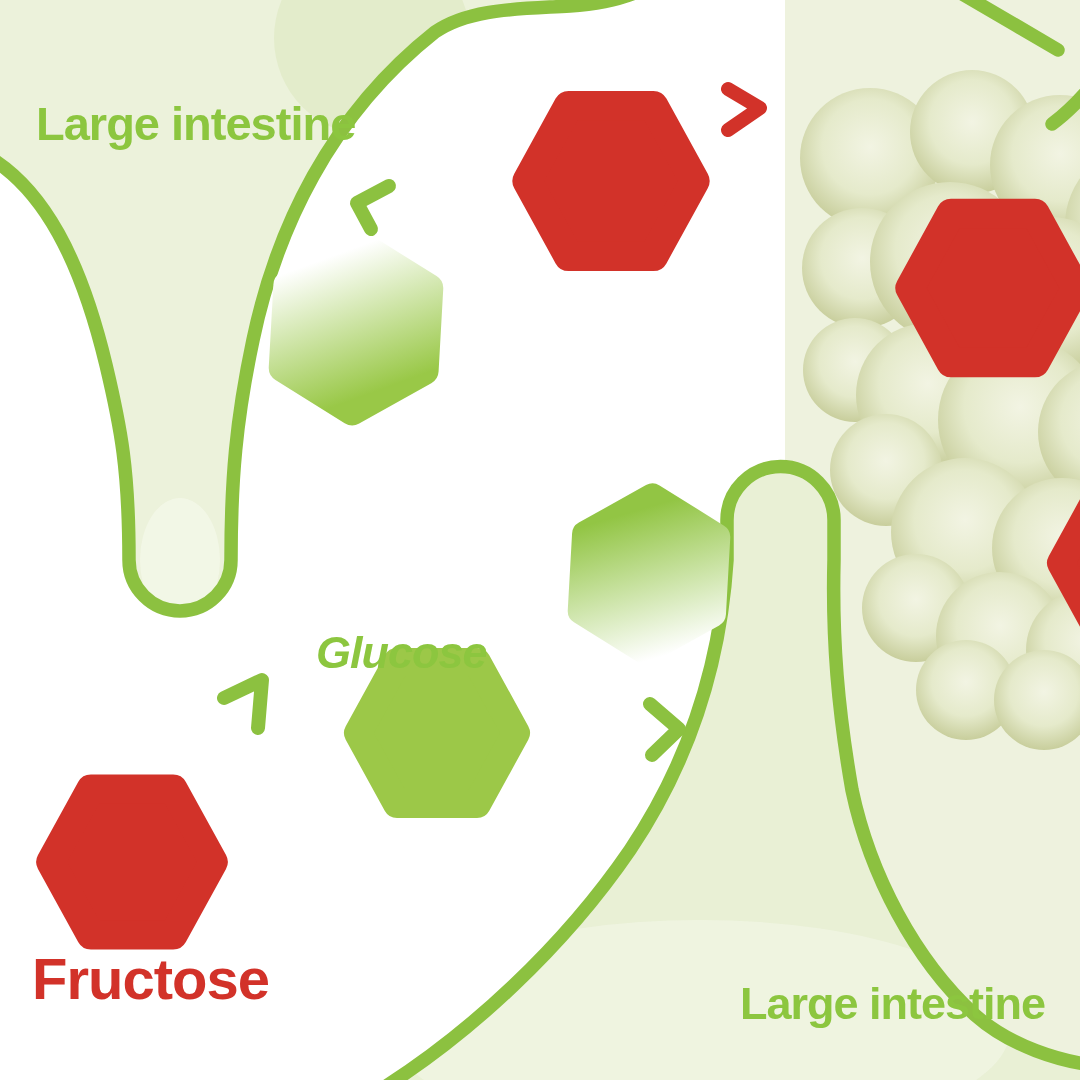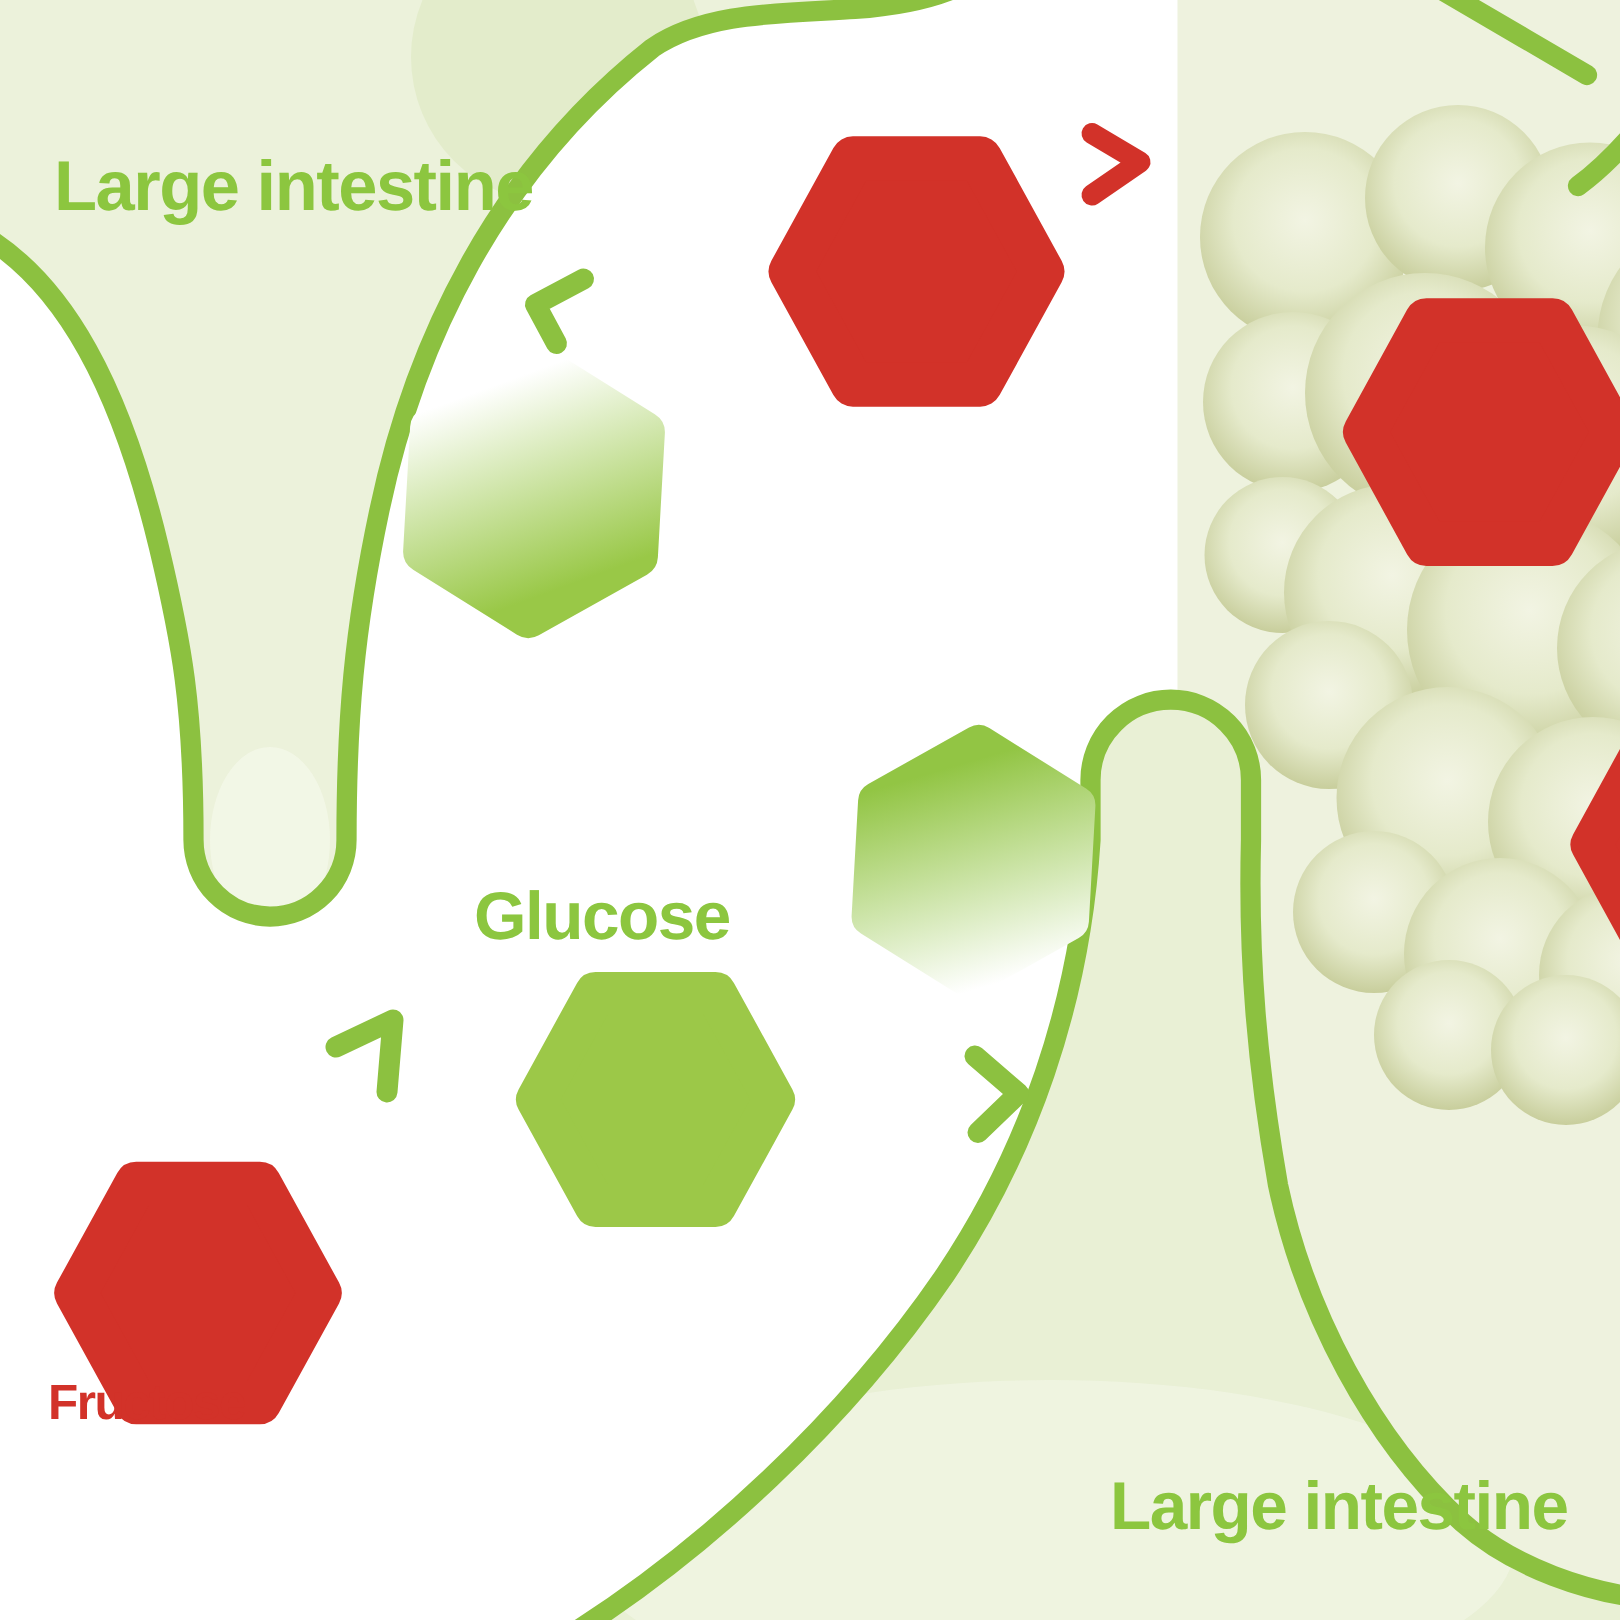--- a/index.html
+++ b/index.html
@@ -13,22 +13,22 @@
   .label{
     position:absolute;
     font-weight:700;
     letter-spacing:-1px;
     white-space:nowrap;
     line-height:1;
   }
   .label.green{color:var(--accent-green);}
   .label.red{color:var(--accent-red);}
   #lbl-small{left:36px;top:100px;font-size:47px;}
-  #lbl-glucose{left:316px;top:588px;font-size:45px;}
-  #lbl-fructose{left:32px;top:918px;font-size:33px;}
+  #lbl-glucose{left:316px;top:630px;font-size:45px;font-style:italic;}
+  #lbl-fructose{left:32px;top:950px;font-size:58px;}
   #lbl-large{left:740px;top:981px;font-size:45px;}
 
   
   .outline{fill:none;stroke:var(--stroke-green);stroke-width:13.5;stroke-linecap:round;stroke-linejoin:round;}
   .chev{fill:none;stroke-width:14;stroke-linecap:round;stroke-linejoin:round;}
   .chev.green{stroke:var(--stroke-green);}
   .chev.red{stroke:var(--accent-red);}
   .hex{stroke-width:28;stroke-linejoin:round;}
   .hex.red{fill:var(--accent-red);stroke:var(--accent-red);}
   .hex.green{fill:var(--hex-green);stroke:var(--hex-green);}

